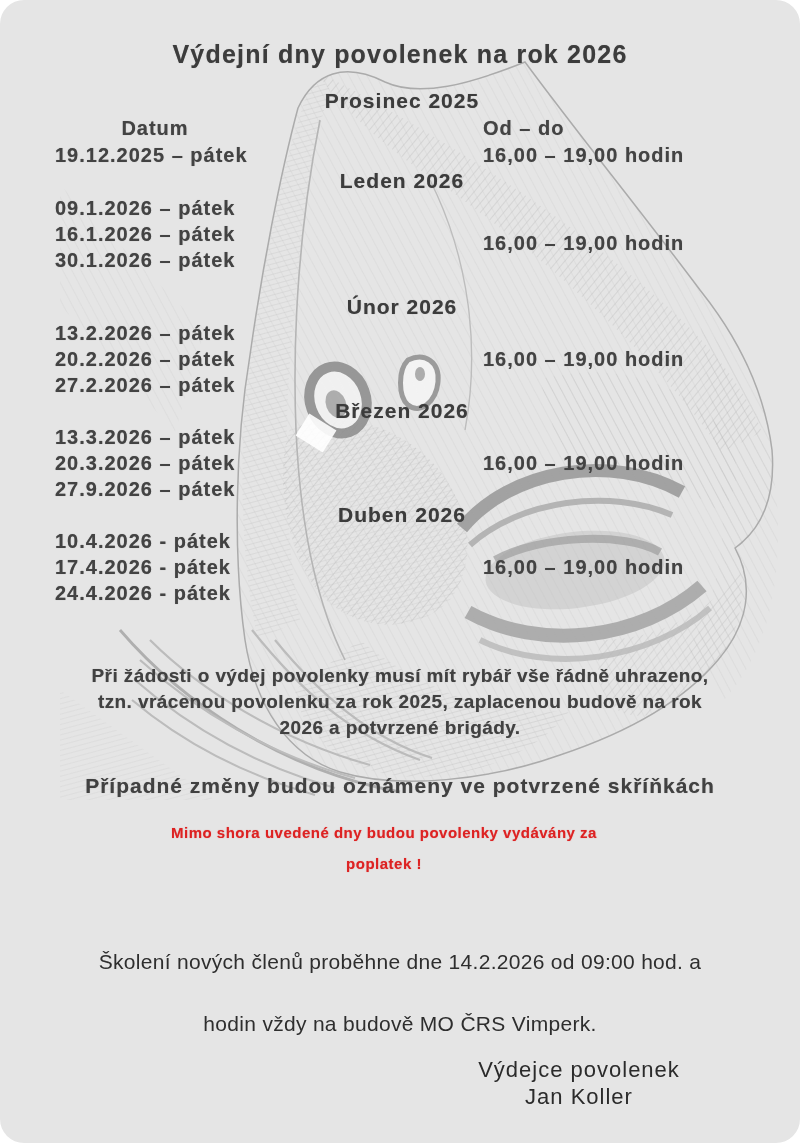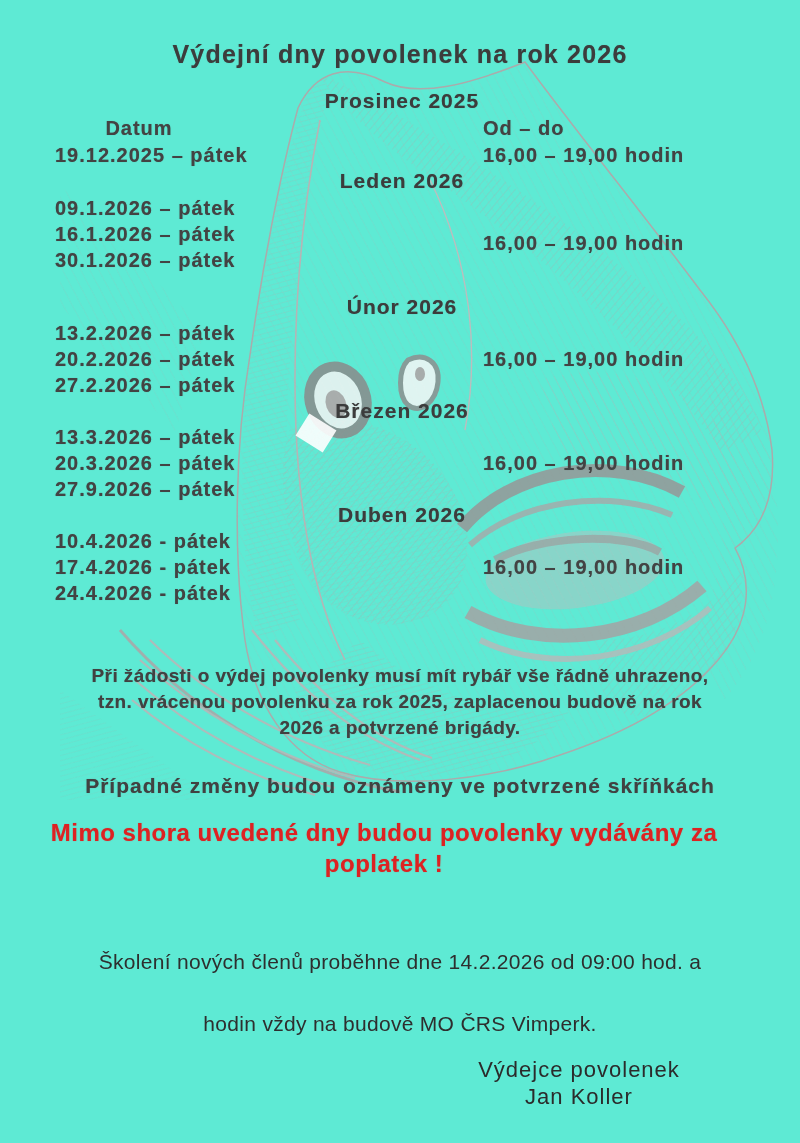--- a/index.html
+++ b/index.html
@@ -1,55 +1,56 @@
 <!DOCTYPE html>
 <html><head>
 <meta charset="utf-8">
 <style>
   * { margin:0; padding:0; box-sizing:border-box; }
   html,body { background:#ffffff; }
   .page {
     position:relative; width:800px; height:1143px; margin:0 auto;
-    background:#5eead4; overflow:hidden;
+    background:#e5e5e5; overflow:hidden;
     font-family:"Liberation Sans", sans-serif;
     color:#3d3d3d;
+    border-radius:24px;
   }
   .fish-art { position:absolute; left:0; top:0; width:800px; height:1143px; pointer-events:none; }
   .line { position:absolute; white-space:nowrap; }
   .soft { text-shadow:0 0 0.7px rgba(70,70,70,0.55); }
   .title {
     left:0; top:38; width:800px; text-align:center;
     font-size:25px; font-weight:bold; letter-spacing:1.2px; line-height:32px;
     top:38px; color:#3c3c3c;
   }
   .month {
     left:2px; width:800px; text-align:center;
     font-size:21px; font-weight:bold; letter-spacing:1px; line-height:26px;
     color:#3c3c3c;
   }
   .cell {
     font-size:20px; font-weight:bold; letter-spacing:1px; line-height:26px;
     color:#434343;
   }
   .datecol { left:55px; text-align:left; }
-  .datehdr { left:39px; width:200px; text-align:center; }
+  .datehdr { left:55px; width:200px; text-align:center; }
   .timecol { left:483px; width:202px; }
   .para {
     left:0; width:800px; text-align:center;
     font-size:19px; font-weight:bold; letter-spacing:0.4px; line-height:26px;
     color:#414141;
   }
   .changes {
     left:0; width:800px; text-align:center;
     font-size:21px; font-weight:bold; letter-spacing:1px; line-height:28px;
     color:#414141;
   }
   .warning {
     left:0; width:768px; text-align:center;
-    font-size:24px; font-weight:bold; letter-spacing:0.5px; line-height:30px;
+    font-size:15px; font-weight:bold; letter-spacing:0.5px; line-height:30px;
     color:#dd2222; text-shadow:0 0 1px rgba(221,40,40,0.5);
   }
   .training {
     left:0; width:800px; text-align:center;
     font-size:21px; font-weight:normal; letter-spacing:0.3px; line-height:31px;
     color:#2e2e2e;
   }
   .sig {
     left:478px; width:202px; text-align:center;
     font-size:22px; font-weight:normal; letter-spacing:1px; line-height:27px;

